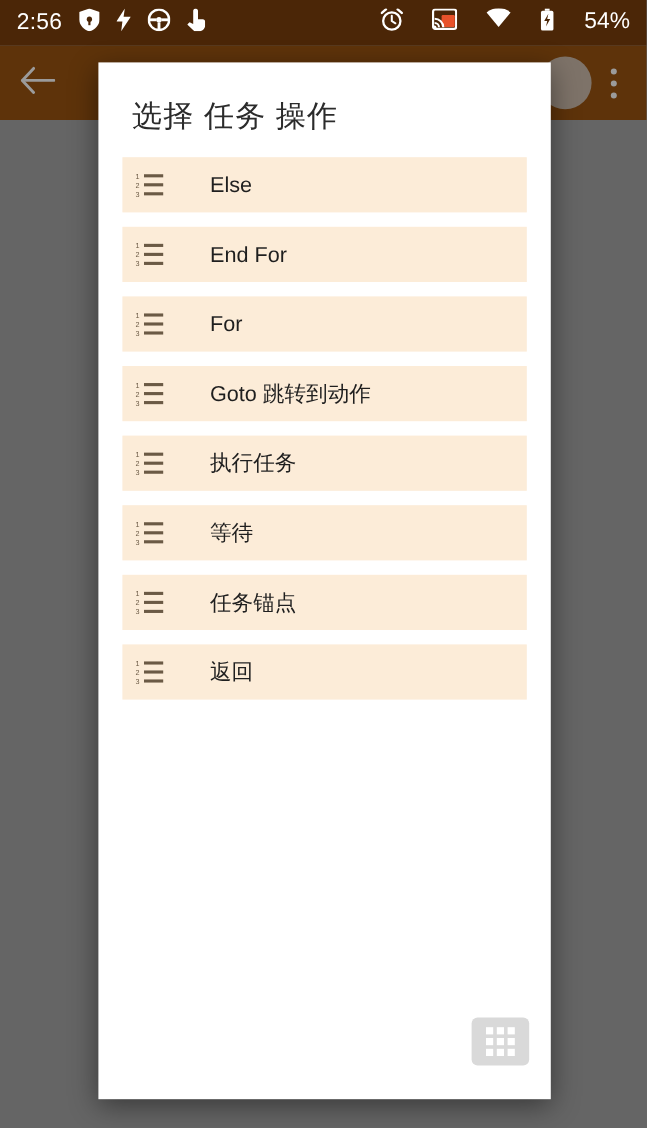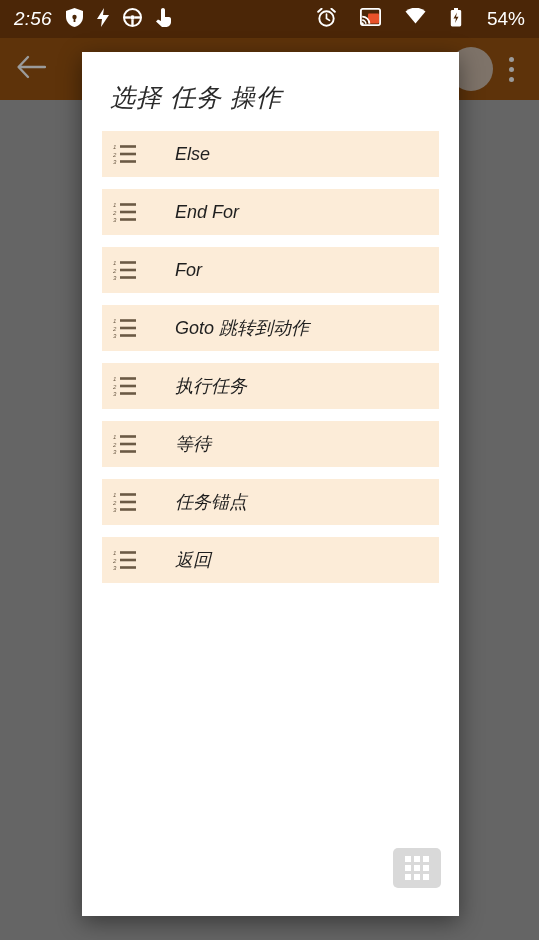--- a/index.html
+++ b/index.html
@@ -19,21 +19,21 @@
 
   
   #status-bar {
     position:absolute; left:0; top:0;
     width:539px; height:38px;
     background:#4b2607;
     display:flex; align-items:center;
     padding:0 14px;
     color:#ffffff;
   }
-  #status-left { display:flex; align-items:center; gap:14px;font-style:italic; }
+  #status-left { display:flex; align-items:center; gap:14px; }
   #status-right { display:flex; gap:24px; margin-left:auto; }
   .clock { font-size:19px; font-weight:400; letter-spacing:.2px; }
   .batt-text { font-size:19px; font-weight:400; margin-left:1px; }
   .sicon { display:block; }
 
   
   #toolbar {
     position:absolute; left:0; top:38px;
     width:539px; height:62px;
     background:#5e330a;
@@ -62,21 +62,20 @@
   }
 
   
   #dialog {
     position:absolute;
     left:82px; top:52px;
     width:377px; height:864px;
     background:#ffffff;
     box-shadow:0 6px 22px rgba(0,0,0,.45);
     overflow:hidden;
-    font-style:italic;
   }
   #dialog-title {
     font-size:25px;
     color:#2b2b2b;
     padding:30px 0 0 28px;
     letter-spacing:1px;
     font-weight:400;
     line-height:1.2;
   }
 

